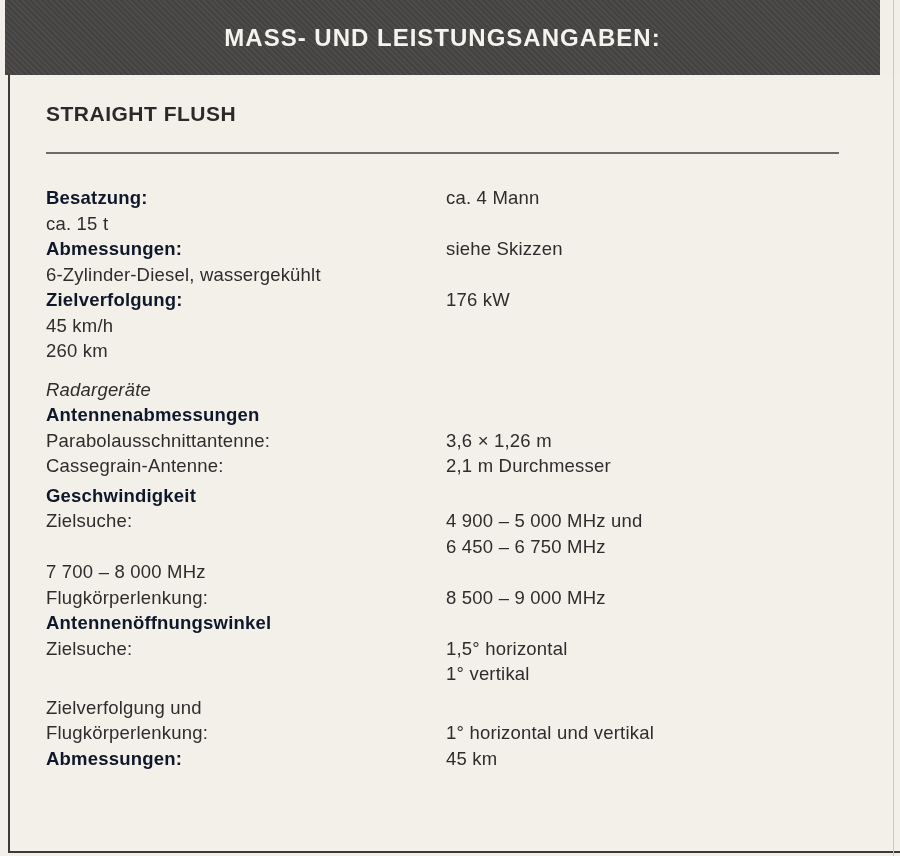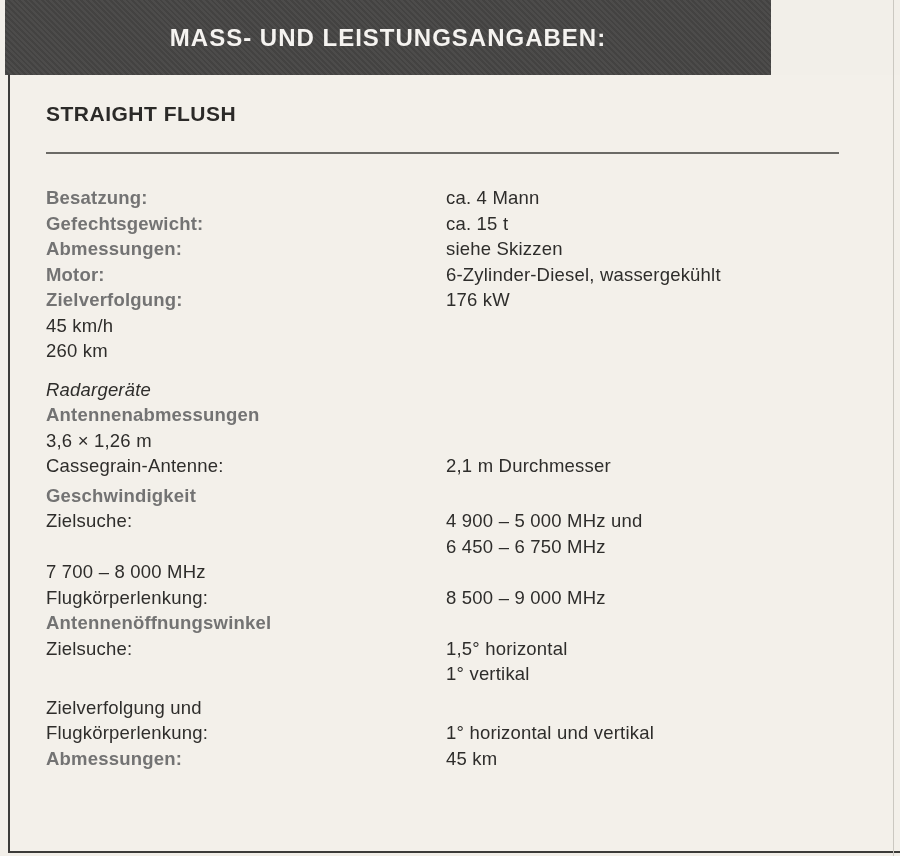--- a/index.html
+++ b/index.html
@@ -15,21 +15,21 @@
 
   
   .page-edge {
     position: absolute; top: 0; right: 6px;
     width: 1px; height: 100%;
     background: #cbc8c1;
   }
 
   .title-bar {
     position: absolute; left: 5px; top: 0;
-    width: 766px; height: 75px;
+    width: 875px; height: 75px;
     background: #474645;
     background-image: repeating-linear-gradient(
       45deg, rgba(255,255,255,0.03) 0 2px, rgba(0,0,0,0.05) 2px 4px);
     display: flex; align-items: center; justify-content: center;
   }
   .title-bar h1 {
     margin: 0;
     font-size: 24px; font-weight: 700;
     letter-spacing: 1px;
     color: #f5f3f0;
@@ -59,21 +59,21 @@
   }
   .rows { margin-top: 31px; }
   .row {
     display: flex;
     line-height: 25.5px;
     font-size: 18.5px;
     letter-spacing: 0.2px;
   }
   .row .lbl { width: 400px; flex: 0 0 400px; }
   .row .val { flex: 1; white-space: pre; }
-  .row.b .lbl { font-weight: 700; color: #737373; }
+  .row.b .lbl { font-weight: 700; color: #0f172a; }
   .row.i .lbl { font-style: italic; }
   .sp13 { margin-top: 13px; }
   .sp8  { margin-top: 8px; }
   .sp4  { margin-top: 4px; }
 </style>
 </head>
 <body>
 
 <div class="page">
 
@@ -88,29 +88,27 @@
     <div class="rows">
 
       <div class="row i">
         <span class="val"></span>
       </div>
       <div class="row b">
         <span class="lbl">Besatzung:</span>
         <span class="val">ca. 4 Mann</span>
       </div>
       <div class="row b">
-        <span class="lbl">Gefechtsgewicht:</span>
         <span class="val">ca. 15 t</span>
       </div>
       <div class="row b">
         <span class="lbl">Abmessungen:</span>
         <span class="val">siehe Skizzen</span>
       </div>
       <div class="row b">
-        <span class="lbl">Motor:</span>
         <span class="val">6-Zylinder-Diesel, wassergekühlt</span>
       </div>
       <div class="row b">
         <span class="lbl">Zielverfolgung:</span>
         <span class="val">176 kW</span>
       </div>
       <div class="row b">
         <span class="val">45 km/h</span>
       </div>
       <div class="row b">
@@ -119,20 +117,21 @@
 
       <div class="row i sp13">
         <span class="lbl">Radargeräte</span>
         <span class="val"></span>
       </div>
       <div class="row b">
         <span class="lbl">Antennenabmessungen</span>
         <span class="val"></span>
       </div>
       <div class="row">
+        <span class="lbl">Parabolausschnittantenne:</span>
         <span class="val">3,6 × 1,26 m</span>
       </div>
       <div class="row">
         <span class="lbl">Cassegrain-Antenne:</span>
         <span class="val">2,1 m Durchmesser</span>
       </div>
       <div class="row b sp4">
         <span class="lbl">Geschwindigkeit</span>
         <span class="val"></span>
       </div>

